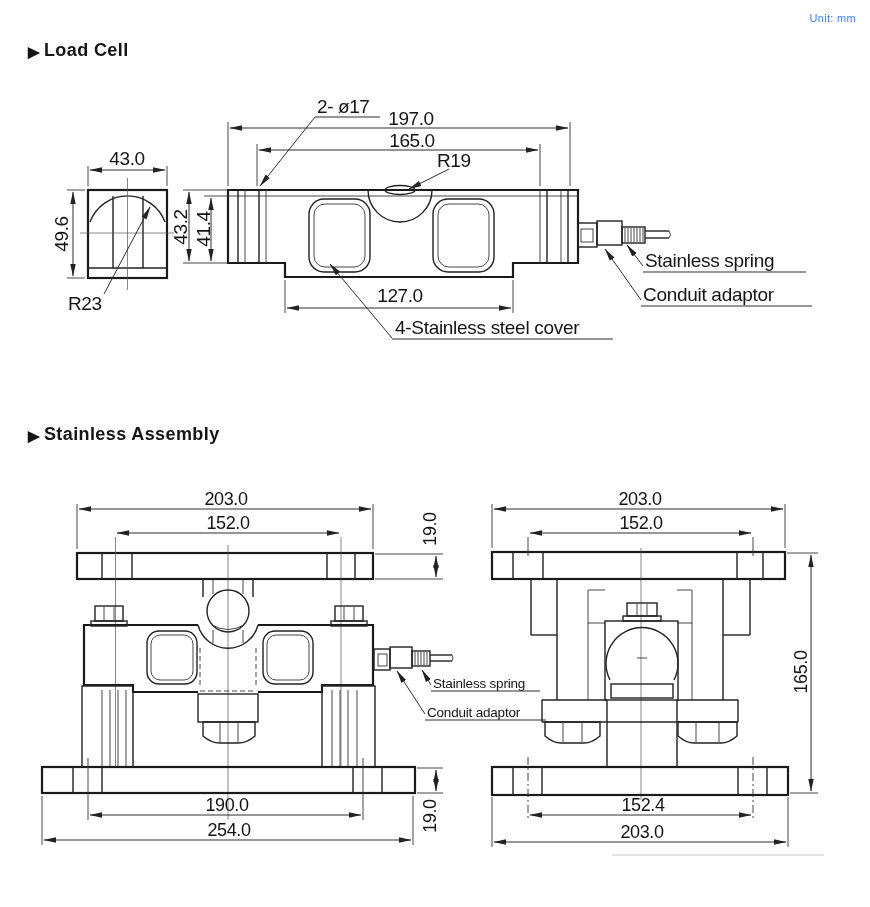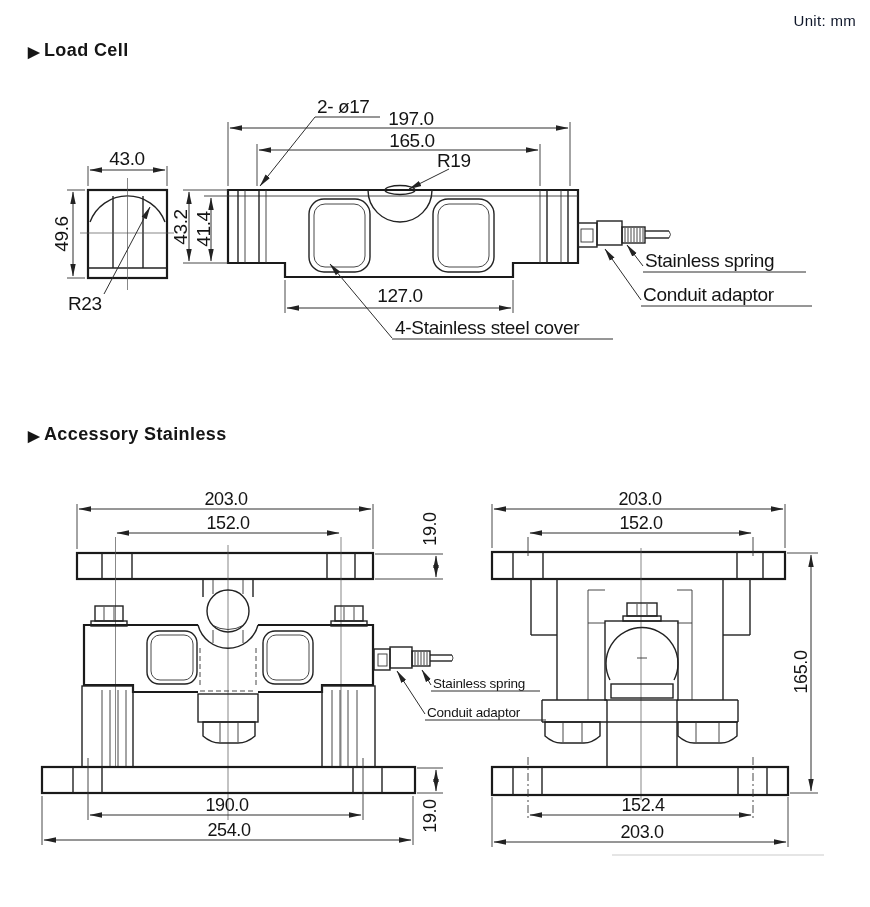--- a/index.html
+++ b/index.html
@@ -1,21 +1,21 @@
 <!DOCTYPE html>
 <html><head>
 <meta charset="utf-8">
 <style>
   html,body{margin:0;padding:0;background:#ffffff;}
   #canvas{position:relative;width:870px;height:907px;background:#ffffff;overflow:hidden;
           font-family:"Liberation Sans",sans-serif;color:#111;}
   .sec-h{position:absolute;font-size:18px;font-weight:600;letter-spacing:.4px;color:#151515;
          display:flex;align-items:center;gap:4px;}
   .sec-h .mk{font-size:15px;line-height:1;transform:translateY(1px);}
-  .unit{position:absolute;top:12px;right:14px;font-size:15px;color:#0f172a;letter-spacing:.3px;}
+  .unit{position:absolute;top:12px;right:14px;font-size:11px;color:#3b82f6;letter-spacing:.3px;}
   svg{position:absolute;left:0;top:0;}
   svg text{fill:#141414;font-family:"Liberation Sans",sans-serif;}
   .t-dim{font-size:19px;letter-spacing:-0.4px;}
   .t-dims{font-size:18px;letter-spacing:-0.4px;}
   .t-lbl{font-size:19px;letter-spacing:-0.3px;}
   .t-lbls{font-size:13.5px;letter-spacing:-0.2px;}
   .thick{stroke:#1a1a1a;stroke-width:2.2;fill:none;}
   .mid{stroke:#222;stroke-width:1.4;fill:none;}
   .thin{stroke:#333;stroke-width:0.9;fill:none;}
   .dim{stroke:#2e2e2e;stroke-width:1;fill:none;}
@@ -30,21 +30,21 @@
 
   <div class="unit">Unit: mm</div>
 
   <div class="sec-h" style="left:28px;top:40px">
     <span class="mk">▶</span>
     <span>Load Cell</span>
   </div>
 
   <div class="sec-h" style="left:28px;top:424px">
     <span class="mk">▶</span>
-    <span>Accessory Stainless</span>
+    <span>Stainless Assembly</span>
   </div>
 
   <svg width="870" height="907" viewBox="0 0 870 907">
     <defs>
       <marker id="arr" viewBox="0 0 12 6" markerWidth="13" markerHeight="7" refX="11.5" refY="3" orient="auto-start-reverse" markerUnits="userSpaceOnUse">
         <path d="M0,0.4 L12,3 L0,5.6 Z" fill="#222"></path>
       </marker>
     </defs>
 
     <g>

